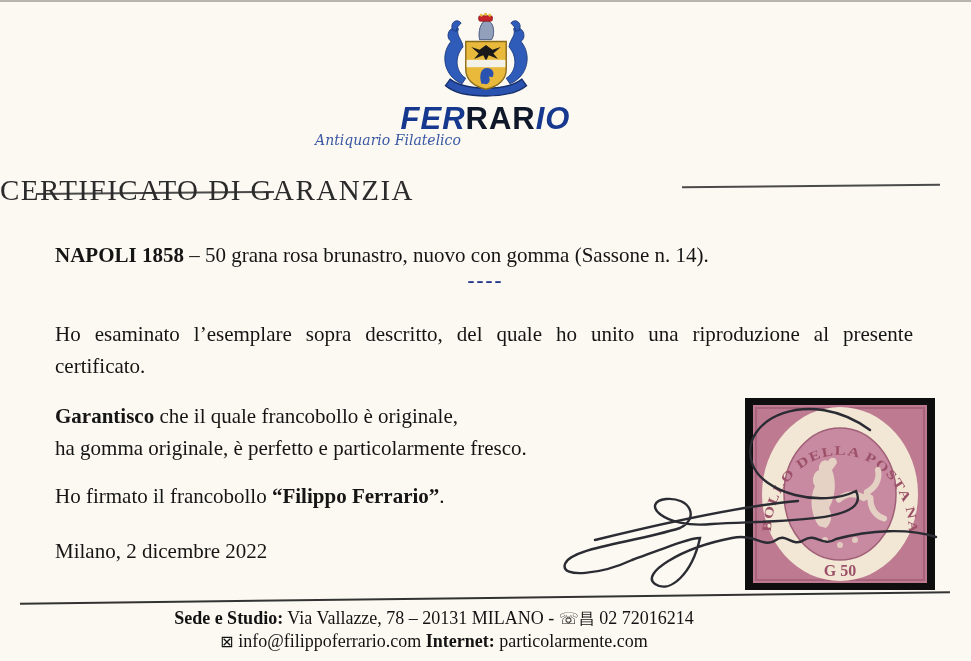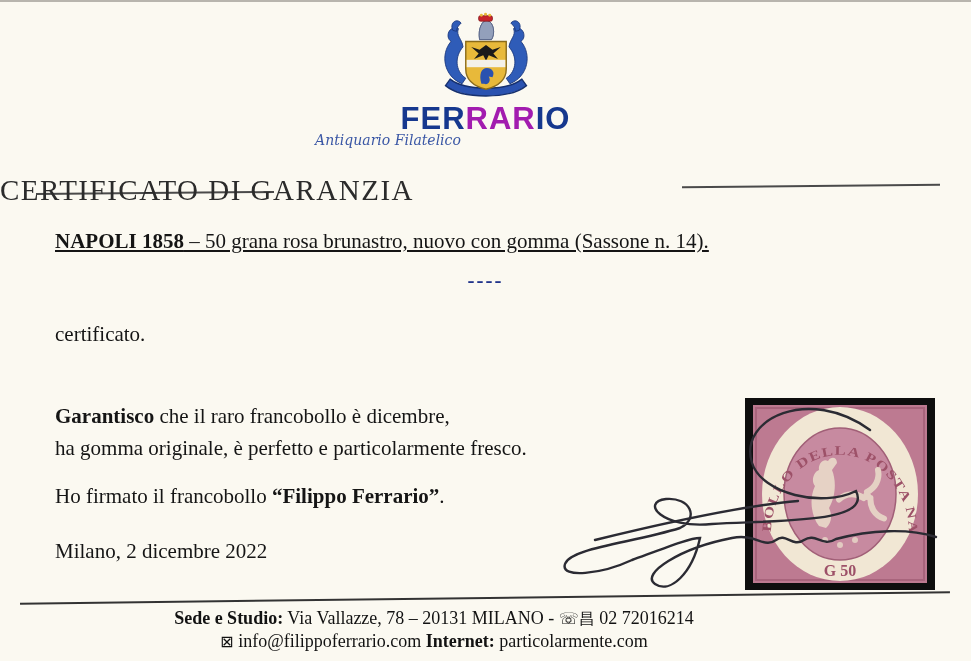--- a/index.html
+++ b/index.html
@@ -9,38 +9,38 @@
     font-family:"Liberation Serif", serif;
     color:#151515;
   }
   .scan-edge{position:absolute;left:0;top:0;width:971px;height:2px;background:#b8b5ae;}
   
   .crest{position:absolute;left:426px;top:12px;width:120px;height:92px;}
   .wordmark{
     position:absolute;left:0;top:101px;width:971px;text-align:center;
     font-family:"Liberation Sans", sans-serif;font-weight:800;font-size:31px;letter-spacing:1px;
   }
-  .wordmark .blue{color:#16388e;}
-  .wordmark .red{color:#a21caf;}
+  .wordmark .blue{color:#16388e;font-style:italic;}
+  .wordmark .red{color:#0f172a;}
   .tagline{
     position:absolute;left:0;top:132px;width:776px;text-align:center;
     font-family:"DejaVu Serif", serif;font-style:italic;font-size:14px;color:#3a57a5;
   }
   
   .title{
     position:absolute;left:0;top:174px;width:971px;text-align:left;
     font-size:29px;letter-spacing:1.5px;color:#2b2b2b;
   }
   .rule{position:absolute;height:2px;background:#4a4a4a;}
   .rule-left{left:36px;top:192px;width:238px;transform:rotate(-0.5deg);}
   .rule-right{left:682px;top:185px;width:258px;transform:rotate(-0.6deg);}
   
   .bodyline{position:absolute;left:55px;font-size:21px;line-height:30px;white-space:nowrap;}
   .b{font-weight:bold;}
-  .p1{top:226px;text-decoration:underline;}
+  .p1{top:240px;}
   .dashes{
     position:absolute;left:0;top:268px;width:971px;text-align:center;
     color:#20338a;font-weight:bold;font-size:21px;letter-spacing:2px;
   }
   .p2{position:absolute;left:55px;top:318px;width:858px;font-size:21px;line-height:32px;}
   .p2 .j{display:block;white-space:nowrap;text-align:justify;text-align-last:justify;}
   .p3a{top:401px;}
   .p3b{top:433px;}
   .p4{top:481px;}
   .dateline{top:536px;}
@@ -98,24 +98,25 @@
 
 <div class="rule rule-left"></div>
 <div class="title">CERTIFICATO DI GARANZIA</div>
 <div class="rule rule-right"></div>
 
 <div class="bodyline p1"><span class="b">NAPOLI 1858</span><span> – 50 grana rosa brunastro, nuovo con gomma (Sassone n. 14).</span></div>
 
 <div class="dashes">----</div>
 
 <div class="p2">
+  <span class="j">Ho esaminato l’esemplare sopra descritto, del quale ho unito una riproduzione al presente</span>
   <span>certificato.</span>
 </div>
 
-<div class="bodyline p3a"><span class="b">Garantisco</span><span> che il raro francobollo è dicembre,</span></div>
+<div class="bodyline p3a"><span class="b">Garantisco</span><span> che il quale francobollo è originale,</span></div>
 <div class="bodyline p3b">ha gomma originale, è perfetto e particolarmente fresco.</div>
 
 <div class="bodyline p4"><span>Ho firmato il francobollo </span><span class="b">“Filippo Ferrario”</span><span>.</span></div>
 
 <div class="bodyline dateline">Milano, 2 dicembre 2022</div>
 
 <svg class="stamp" viewBox="0 0 190 192">
   <rect x="0" y="0" width="190" height="192" fill="#0e0e0e"></rect>
   <rect x="8" y="7" width="174" height="178" fill="#bd7a91"></rect>
   <rect x="11" y="10" width="168" height="172" fill="none" stroke="#a8647c" stroke-width="2"></rect>

